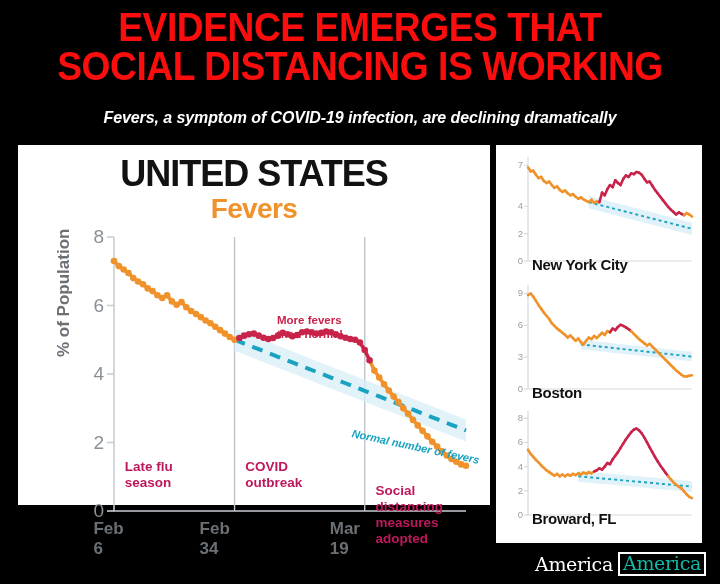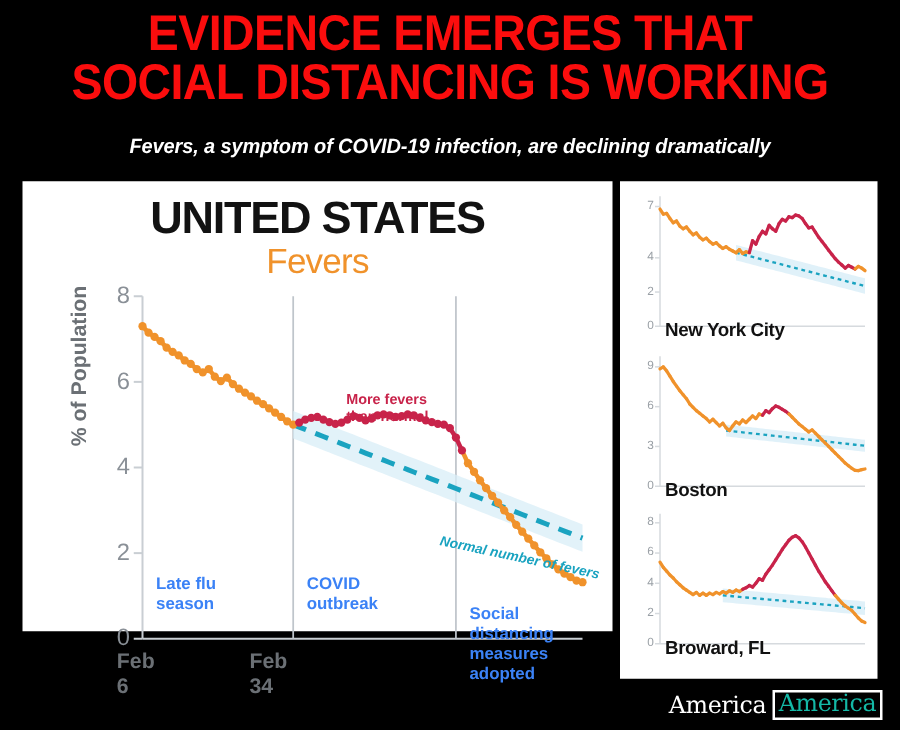--- a/index.html
+++ b/index.html
@@ -39,40 +39,40 @@
   #main-panel  { left: 18px;  top: 145px; width: 472px; height: 360px; }
   #side-panel  { left: 496px; top: 145px; width: 206px; height: 398px; }
 
   
   .us-title {
     position: absolute; left: 0; top: 8px; width: 472px; text-align: center;
     font-weight: bold; font-size: 36px; color: #121212; letter-spacing: -1px;
   }
   .us-sub {
     position: absolute; left: 0; top: 48px; width: 472px; text-align: center;
-    font-weight: normal; font-size: 28px; color: #F0922B; letter-spacing: -0.6px;
+    font-weight: bold; font-size: 28px; color: #F0922B; letter-spacing: -0.6px;
   }
   .plot { position: absolute; left: 96px; top: 92px; width: 352px; height: 274px; }
   .ylab {
     position: absolute; left: -60px; top: 120px;
     transform: rotate(-90deg); transform-origin: left top;
     font-size: 17px; font-weight: bold; color: #6b7075; white-space: nowrap;
   }
   .ytick {
     position: absolute; right: 352px; width: 34px; text-align: right;
     font-size: 19px; color: #8a9097; transform: translateY(-11px);
     padding-right: 10px;
   }
   .xtick {
     position: absolute; top: 282px; width: 70px; text-align: left;
     font-size: 17px; font-weight: bold; color: #6b7075; line-height: 1.15;
   }
   .xtick span { display: block; }
   .phase-label {
-    position: absolute; font-size: 13.5px; font-weight: bold; color: #3b82f6;
+    position: absolute; font-size: 13.5px; font-weight: bold; color: #be185d;
     line-height: 1.18; white-space: pre-line;
   }
   .ann-more {
     position: absolute; left: 163px; top: 76px;
     font-size: 11.5px; font-weight: bold; color: #C8234A; line-height: 1.25;
     white-space: pre-line;
   }
   .ann-normal {
     position: absolute; left: 238px; top: 190px;
     font-size: 11px; font-weight: bold; font-style: italic; color: #1AA3C0;
@@ -282,20 +282,23 @@
           <circle cx="337.5342465753424" cy="221.94" r="3.3" fill="#F0922B"></circle>
           <circle cx="342.35616438356163" cy="224.68" r="3.3" fill="#F0922B"></circle>
           <circle cx="347.1780821917808" cy="227.42" r="3.3" fill="#F0922B"></circle>
           <circle cx="352" cy="228.79" r="3.3" fill="#F0922B"></circle>
         </svg><div class="ytick" style="top: 0px;">8</div><div class="ytick" style="top: 68.5px;">6</div><div class="ytick" style="top: 137px;">4</div><div class="ytick" style="top: 205.5px;">2</div><div class="ytick" style="top: 274px;">0</div><div class="xtick" style="left: -20.5342px;">
           <span>Feb</span>
           <span>6</span>
         </div><div class="xtick" style="left: 85.5479px;">
           <span>Feb</span>
           <span>34</span>
+        </div><div class="xtick" style="left: 215.74px;">
+          <span>Mar</span>
+          <span>19</span>
         </div><div class="phase-label" style="left: 10.8219px; top: 222px;">Late flu
 season</div><div class="phase-label" style="left: 131.37px; top: 222px;">COVID
 outbreak</div><div class="phase-label" style="left: 261.562px; top: 222px; margin-top: 24px;">Social
 distancing
 measures adopted</div><div class="ann-more">More fevers
 than normal</div><div class="ann-normal">Normal number of fevers</div></div>
   </div>
 
   <div class="panel" id="side-panel">
     <div class="mini" id="mini-0">

